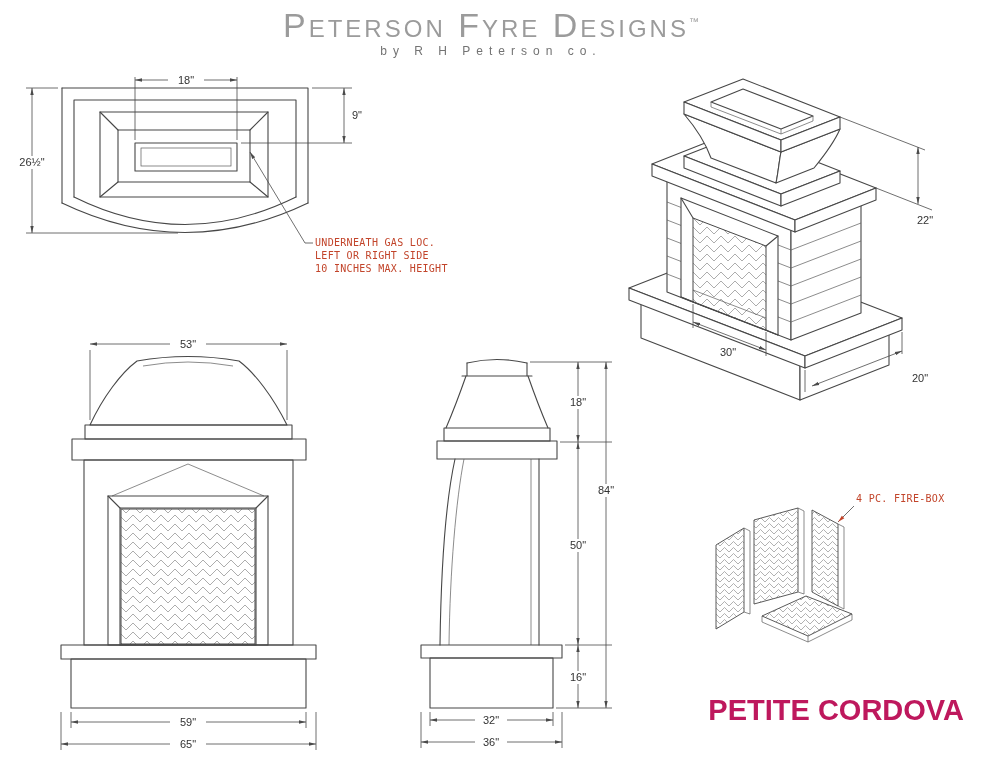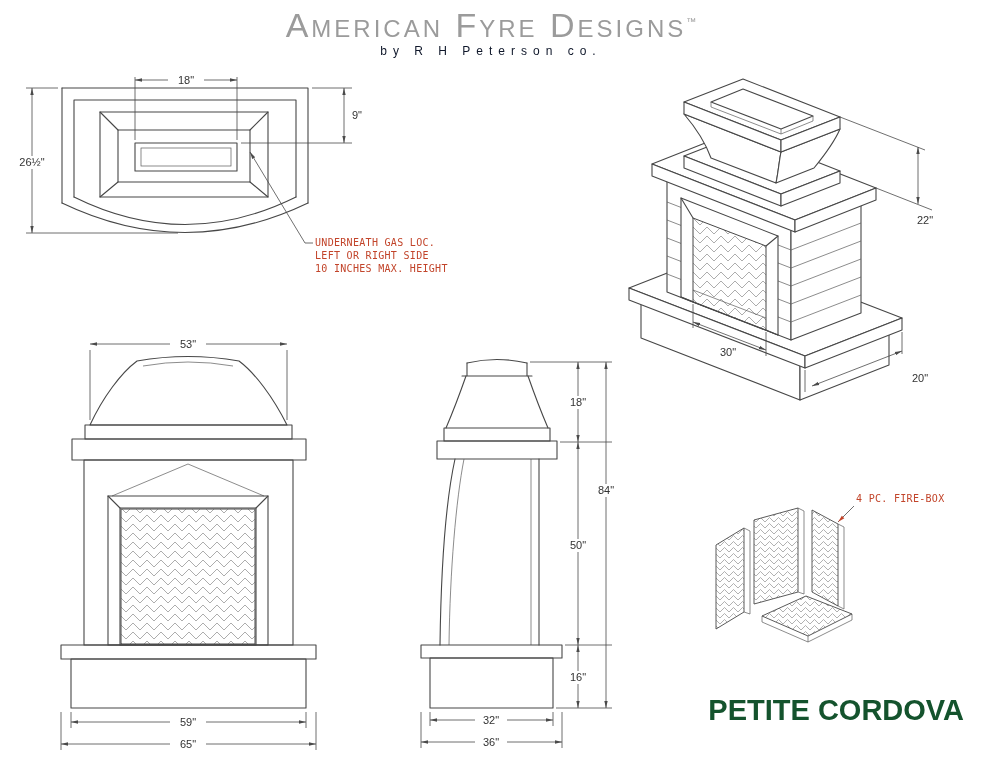--- a/index.html
+++ b/index.html
@@ -1,23 +1,23 @@
 <!DOCTYPE html>
 <html><head>
 <meta charset="utf-8">
 <style>
   html,body{margin:0;padding:0;background:#ffffff;}
   #page{position:relative;width:982px;height:777px;background:#fff;overflow:hidden;
         font-family:"Liberation Sans",sans-serif;}
   .hdr{position:absolute;top:8px;left:0;width:100%;text-align:center;color:#9b9b9b;}
   .brand{font-variant:small-caps;font-size:34px;letter-spacing:3px;font-weight:400;line-height:1;}
   .tm{font-size:10px;vertical-align:super;letter-spacing:0;}
-  .byline{font-size:12px;letter-spacing:6px;margin-top:2px;color:#0f172a;}
+  .byline{font-size:12px;letter-spacing:6px;margin-top:2px;color:#737373;}
   .title{position:absolute;right:18px;top:694px;text-align:right;font-weight:bold;
-         font-size:29px;color:#14532d;line-height:1.12;}
+         font-size:29px;color:#be185d;line-height:1.12;}
   svg{position:absolute;left:0;top:0;}
   .ln  {fill:none;stroke:#474747;stroke-width:1.1;stroke-linejoin:round;stroke-linecap:round;}
   .fw  {fill:#ffffff;stroke:#474747;stroke-width:1.1;stroke-linejoin:round;}
   .thin{fill:none;stroke:#5a5a5a;stroke-width:0.7;}
   .dim {fill:none;stroke:#4a4a4a;stroke-width:0.8;}
   .dt  {font:11px "Liberation Sans",sans-serif;fill:#333;text-anchor:middle;}
   .dts {text-anchor:start;}
   .note{font:10px "DejaVu Sans Mono",monospace;fill:#c2442a;letter-spacing:0.3px;}
   .hbfill {fill:url(#hb); stroke:#474747;stroke-width:1;}
   .hb2fill{fill:url(#hb2);stroke:#474747;stroke-width:0.9;}
@@ -210,21 +210,21 @@
       <polygon class="hb2fill" points="812,510 838,524 838,606 812,592"></polygon>
       <path class="thin" d="M838,524 L844,527 L844,609 L838,606"></path>
       <polygon class="hb2fill" points="762,616 806,596 852,614 808,636"></polygon>
       <path class="thin" d="M762,616 L762,622 L808,642 L808,636 M852,614 L852,620 L808,642"></path>
       <path class="dim" d="M854,506 L838,522" stroke="#c2442a" marker-end="url(#arrR)"></path>
       <text class="note" x="856" y="502">4 PC. FIRE-BOX</text>
     </g>
   </svg>
 
   <div class="hdr">
-    <div class="brand"><span>American Fyre Designs</span><span class="tm">™</span></div>
+    <div class="brand"><span>Peterson Fyre Designs</span><span class="tm">™</span></div>
     <div class="byline">by R H Peterson co.</div>
   </div>
 
   <div class="title">
     <div>PETITE CORDOVA</div>
   </div>
 
 </div>
 
 </body></html>

